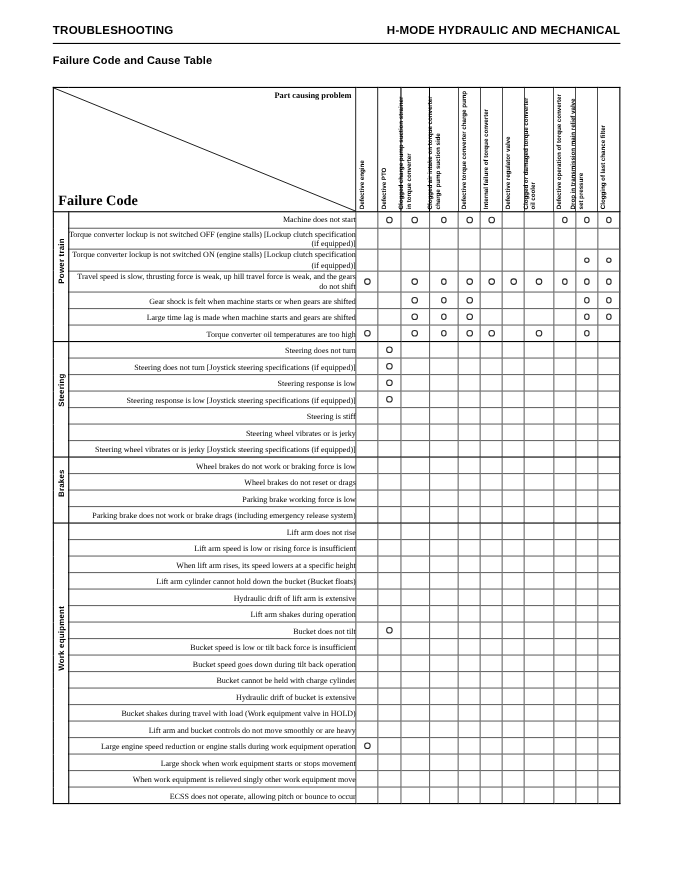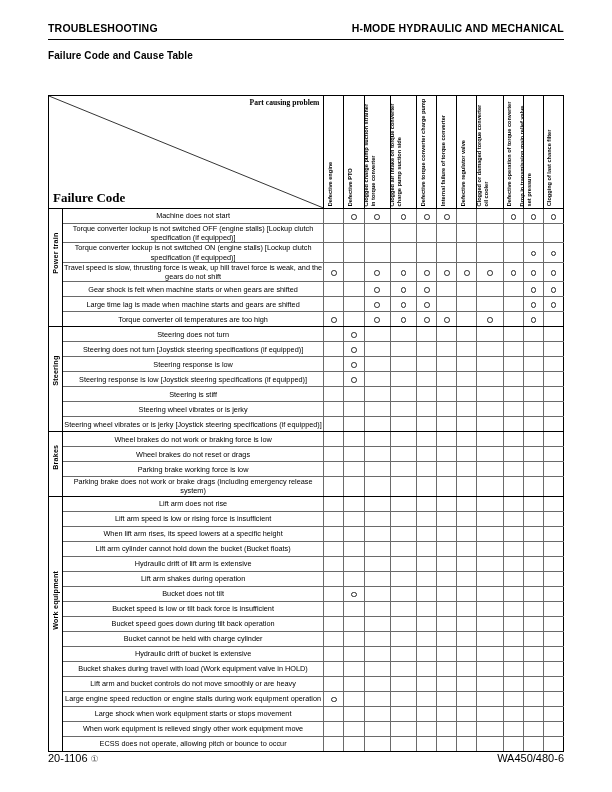--- a/index.html
+++ b/index.html
@@ -55,21 +55,20 @@
     font-size: 10px;
     letter-spacing: 0.1px;
   }
 
   
   .tbl-wrap {
     position: absolute;
     left: 48px;
     top: 79px;
     width: 516px;
-    margin-top: 16px;
   }
   table.matrix {
     border-collapse: collapse;
     table-layout: fixed;
     width: 516px;
     font-size: 6.6px;
   }
   table.matrix td, table.matrix th {
     border: 0.6px solid #6a6a6a;
     padding: 0;
@@ -150,25 +149,25 @@
     transform: rotate(-90deg);
     white-space: nowrap;
     font-family: "Liberation Sans", sans-serif;
     font-weight: bold;
     font-size: 7.2px;
     letter-spacing: 0.2px;
   }
 
   
   td.desc {
-    font-family: Liberation Sans, sans-serif;
+    font-family: Liberation Serif, serif;
     font-size: 7.3px;
     line-height: 9.2px;
     padding: 1.5px 3px 1.5px 4px;
-    text-align: center;
+    text-align: right;
   }
 
   
   td.mk {
     text-align: center;
     vertical-align: middle;
     height: 14px;
   }
   .omark {
     display: inline-block;
@@ -803,18 +802,14 @@
             <td class="mk sep-l"></td>
             <td class="mk"></td>
             <td class="mk"></td>
             <td class="mk sep-l"></td>
             <td class="mk rowend"></td>
           </tr>
         </tbody>
     </table>
   </div>
 
-  <div class="footer">
-    <span class="pg"><span>20-1106</span><span class="circ">①</span></span>
-    <span class="model">WA450/480-6</span>
-  </div>
 
 </div>
 
 </body></html>

